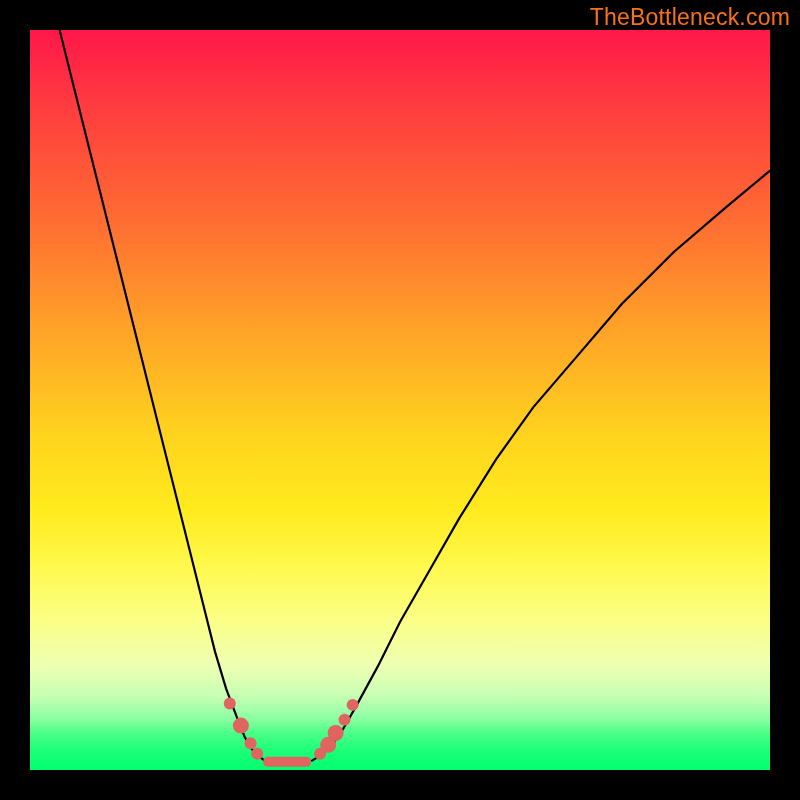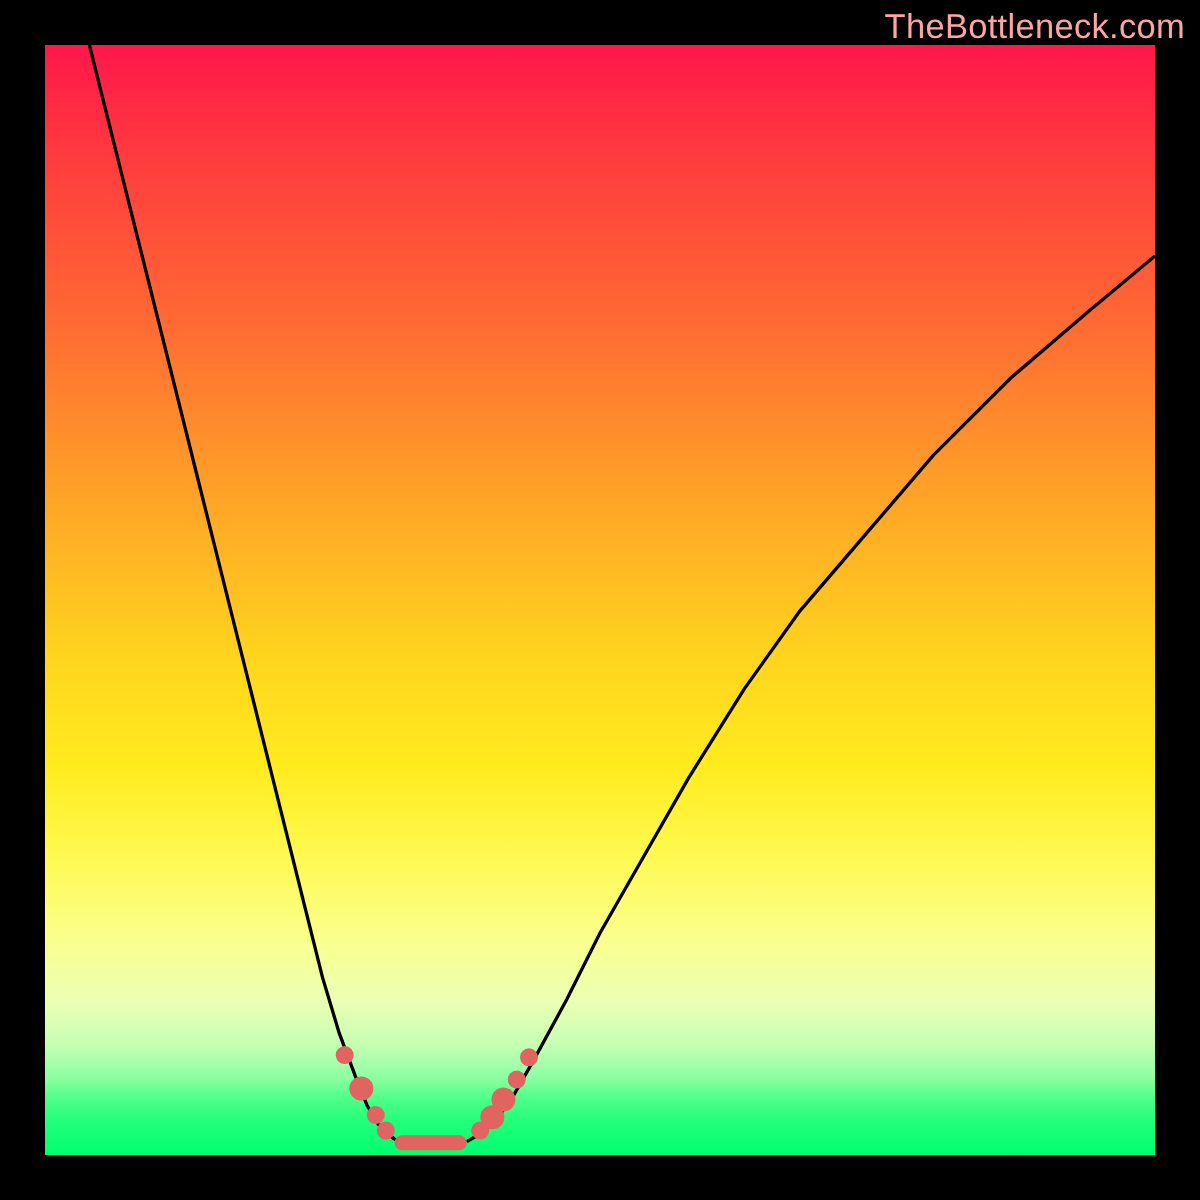--- a/index.html
+++ b/index.html
@@ -13,21 +13,21 @@
           #ffd41e 55%,
           #ffeb1e 65%,
           #fff84a 72%,
           #fbff88 80%,
           #edffb3 86%,
           #c6ffb3 90%,
           #8dffa3 93%,
           #4cff88 95%,
           #22ff7a 97%,
           #00ff6e 100%);}
-  .watermark{position:absolute;top:4px;right:10px;font:23px Arial,Helvetica,sans-serif;color:#fca5a5;letter-spacing:0.2px;}
+  .watermark{position:absolute;top:4px;right:10px;font:23px Arial,Helvetica,sans-serif;color:#f97316;letter-spacing:0.2px;}
   svg.curve{position:absolute;left:30px;top:30px;width:740px;height:740px;}
   .pt{fill:#e0645f;}
   .bar{fill:#e0645f;}
 </style>
 </head>
 <body>
 
 <div class="frame">
   <div class="plot"></div>
   <div class="watermark">TheBottleneck.com</div>

